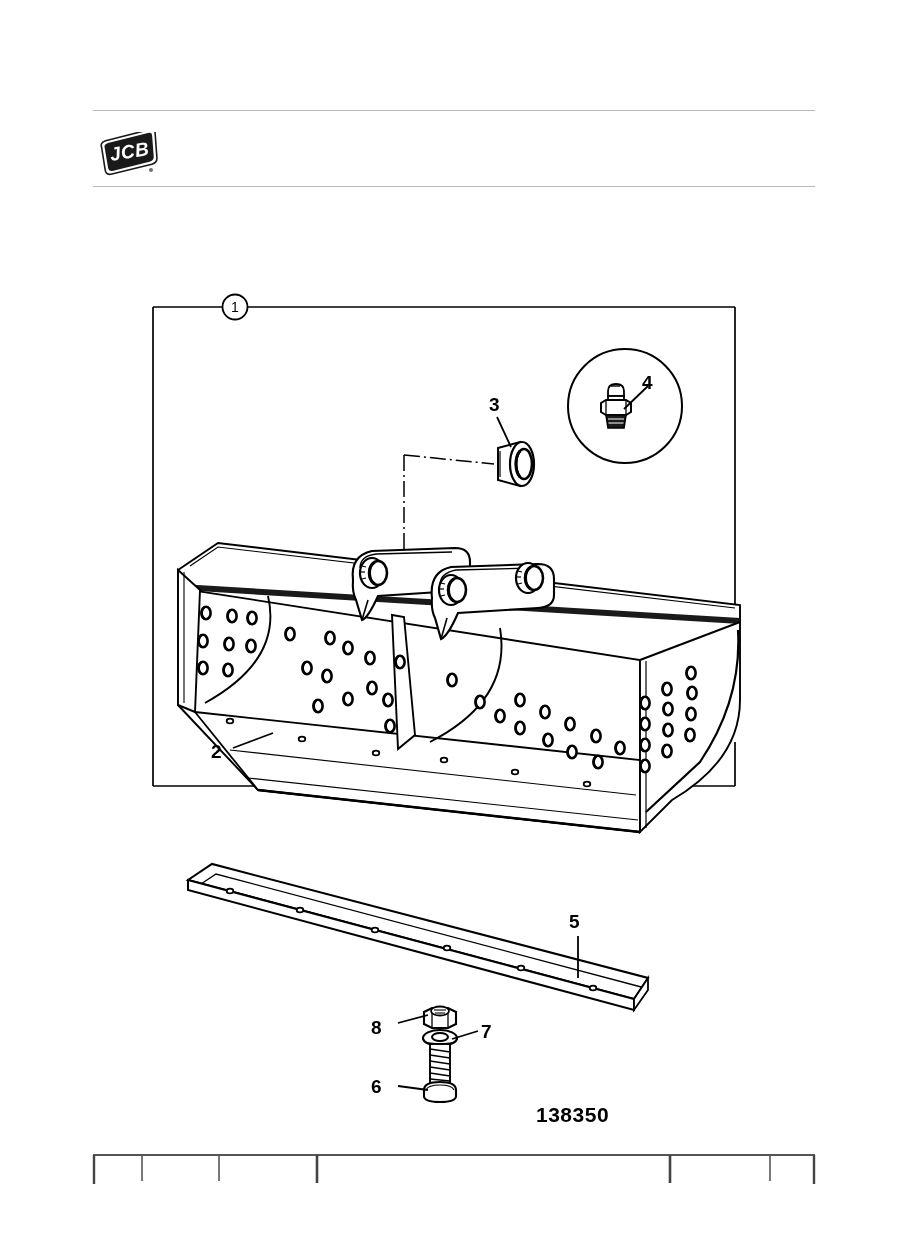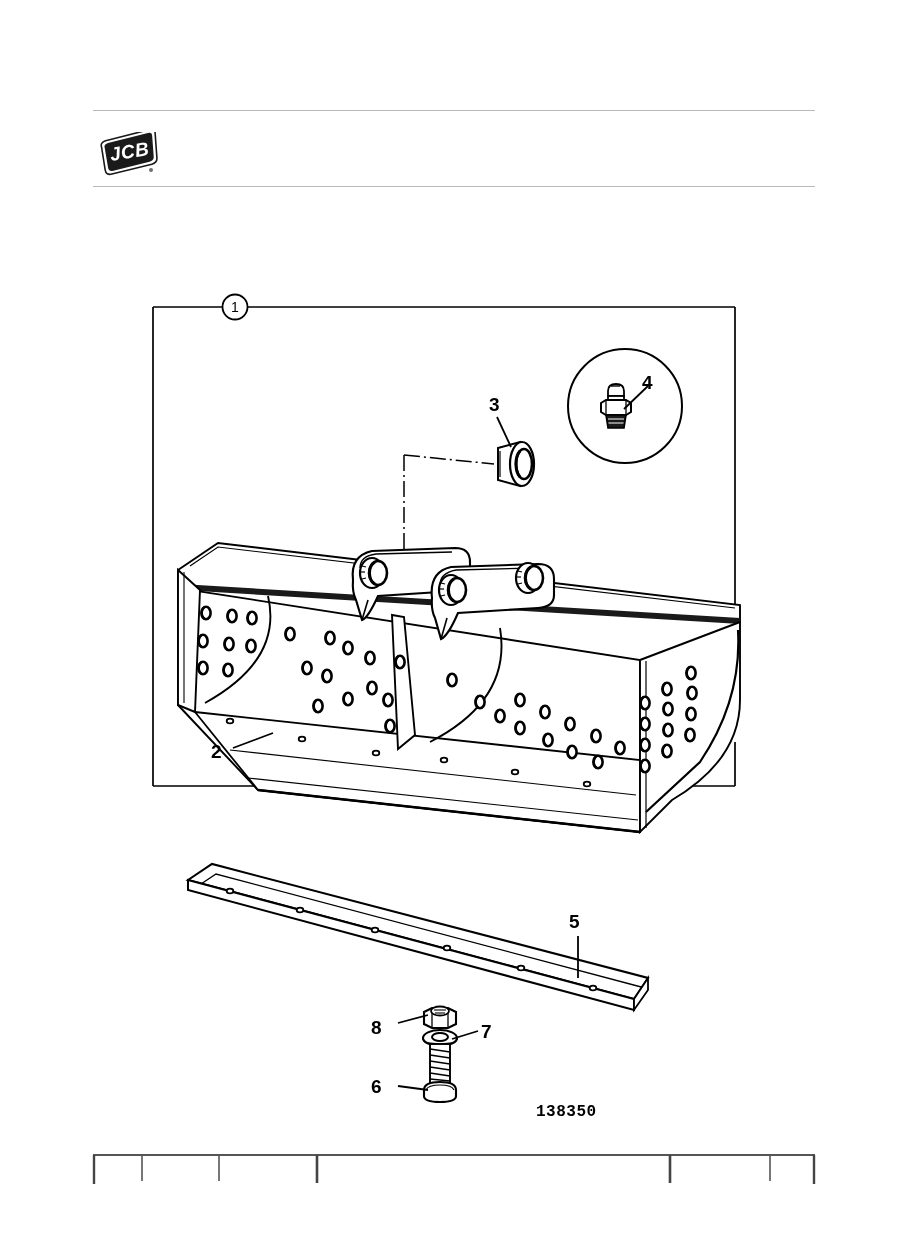--- a/index.html
+++ b/index.html
@@ -78,23 +78,23 @@
   #label-4 { left: 642px; top: 373px; }
   #label-5 { left: 569px; top: 912px; }
   #label-6 { left: 371px; top: 1077px; }
   #label-7 { left: 481px; top: 1022px; }
   #label-8 { left: 371px; top: 1018px; }
 
   #drawing-number {
     position: absolute;
     left: 536px;
     top: 1103px;
-    font-family: Liberation Mono, monospace;
+    font-family: Liberation Sans, sans-serif;
     font-weight: bold;
-    font-size: 16px;
+    font-size: 21px;
     letter-spacing: 0.5px;
     color: #000;
   }
 </style>
 </head>
 <body>
 
 <div id="page">
 
   <div class="rule" id="rule-top"></div>

